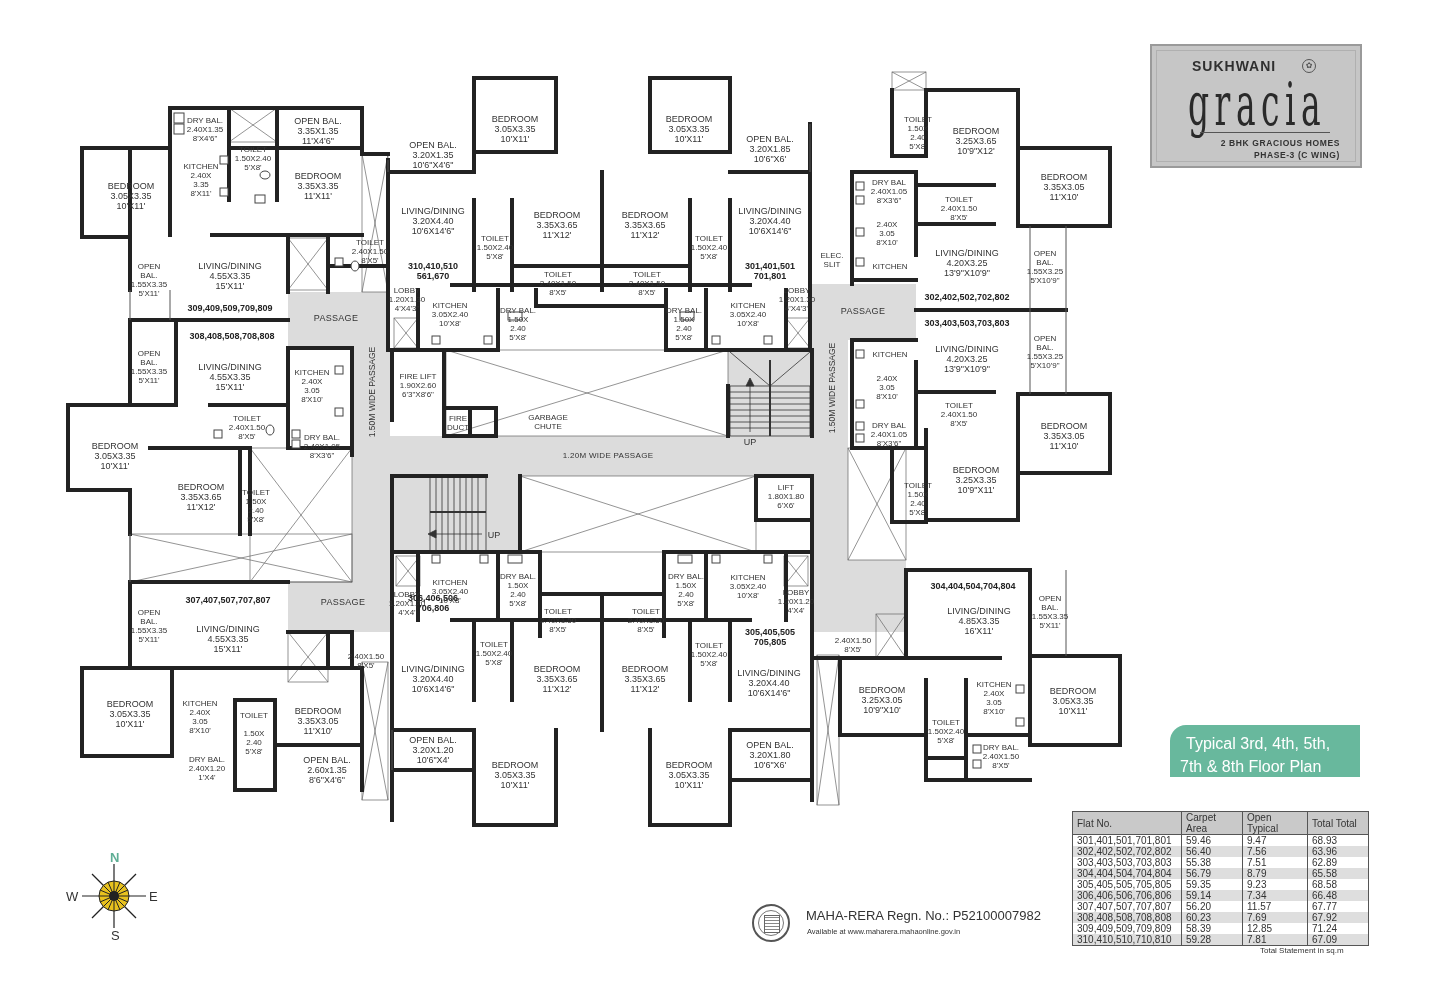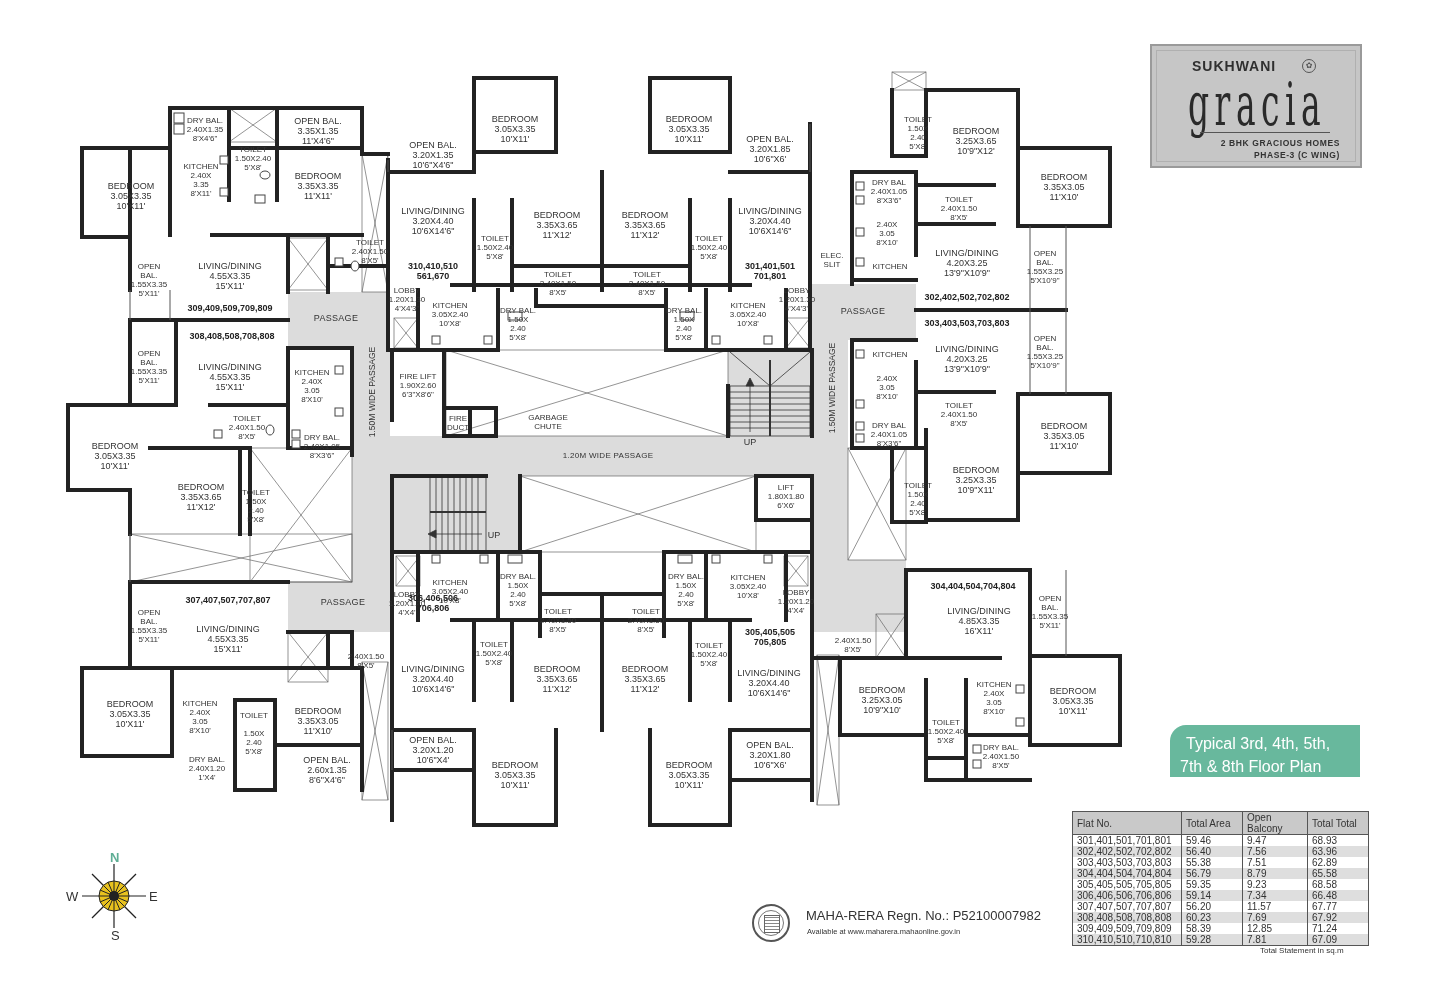--- a/index.html
+++ b/index.html
@@ -841,22 +841,22 @@
 
 <div id="badge">
   <div class="l1">Typical 3rd, 4th, 5th,</div>
   <div class="l2">7th &amp; 8th Floor Plan</div>
 </div>
 
 <table id="area">
   <thead>
     <tr>
       <th style="width:100px">Flat No.</th>
-      <th style="width:52px">Total Area</th>
-      <th style="width:56px">Open Balcony</th>
+      <th style="width:52px">Carpet Area</th>
+      <th style="width:56px">Open Typical</th>
       <th style="width:52px">Total Total</th>
     </tr>
   </thead>
   <tbody id="area-body">
       <tr>
         <td>301,401,501,701,801</td>
         <td>59.46</td>
         <td>9.47</td>
         <td>68.93</td>
       </tr>

